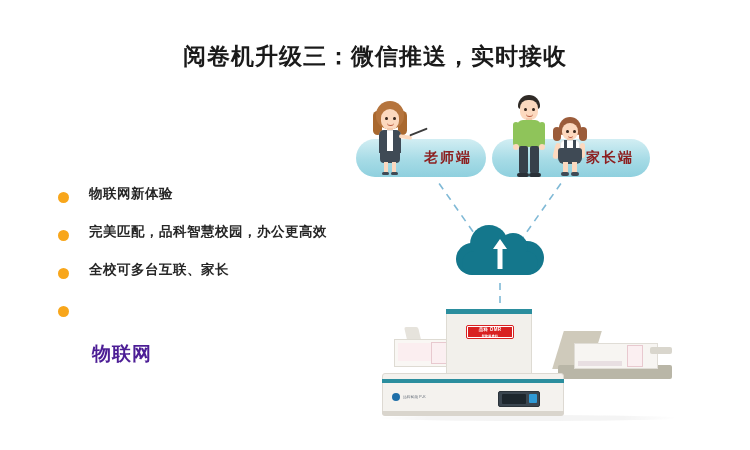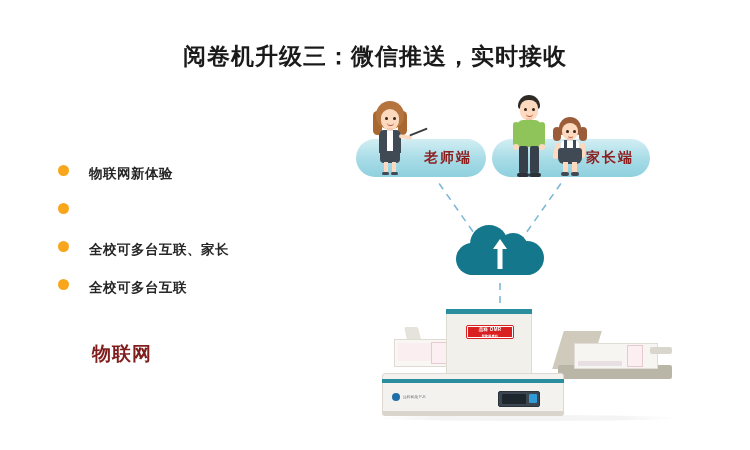--- a/index.html
+++ b/index.html
@@ -40,21 +40,21 @@
   .bullets {
     position: absolute;
     left: 58px;
     top: 152px;
     width: 300px;
   }
   .bullet-row {
     position: relative;
     height: 38px;
     display: flex;
-    align-items: flex-start;
+    align-items: flex-end;
   }
   .bullet-dot {
     width: 11px;
     height: 11px;
     border-radius: 50%;
     background: #f8a61b;
     flex: 0 0 auto;
     margin-right: 20px;
   }
   .bullet-text {
@@ -83,21 +83,21 @@
     font-weight: bold;
     letter-spacing: 1px;
     display: flex;
     align-items: center;
     justify-content: center;
   }
   .iot-label {
     margin-left: 28px;
     font-size: 19px;
     font-weight: bold;
-    color: #7f1d1d;
+    color: #4c1d95;
     letter-spacing: 1px;
     white-space: nowrap;
   }
 
   
   .diagram {
     position: absolute;
     left: 340px;
     top: 80px;
     width: 400px;
@@ -240,28 +240,28 @@
 
   <div class="title">阅卷机升级三：微信推送，实时接收</div>
 
   <div class="bullets">
     <div class="bullet-row">
       <span class="bullet-dot"></span>
       <span class="bullet-text">物联网新体验</span>
     </div>
     <div class="bullet-row">
       <span class="bullet-dot"></span>
+      <span class="bullet-text">完美匹配，品科智慧校园，办公更高效</span>
     </div>
     <div class="bullet-row">
       <span class="bullet-dot"></span>
       <span class="bullet-text">全校可多台互联、家长</span>
     </div>
     <div class="bullet-row">
       <span class="bullet-dot"></span>
-      <span class="bullet-text">全校可多台互联</span>
     </div>
   </div>
 
   <div class="iot-wrap">
     <div class="iot-label">物联网</div>
   </div>
 
   <div class="diagram">
 
     <svg class="connectors" viewBox="0 0 400 360" xmlns="http://www.w3.org/2000/svg">

